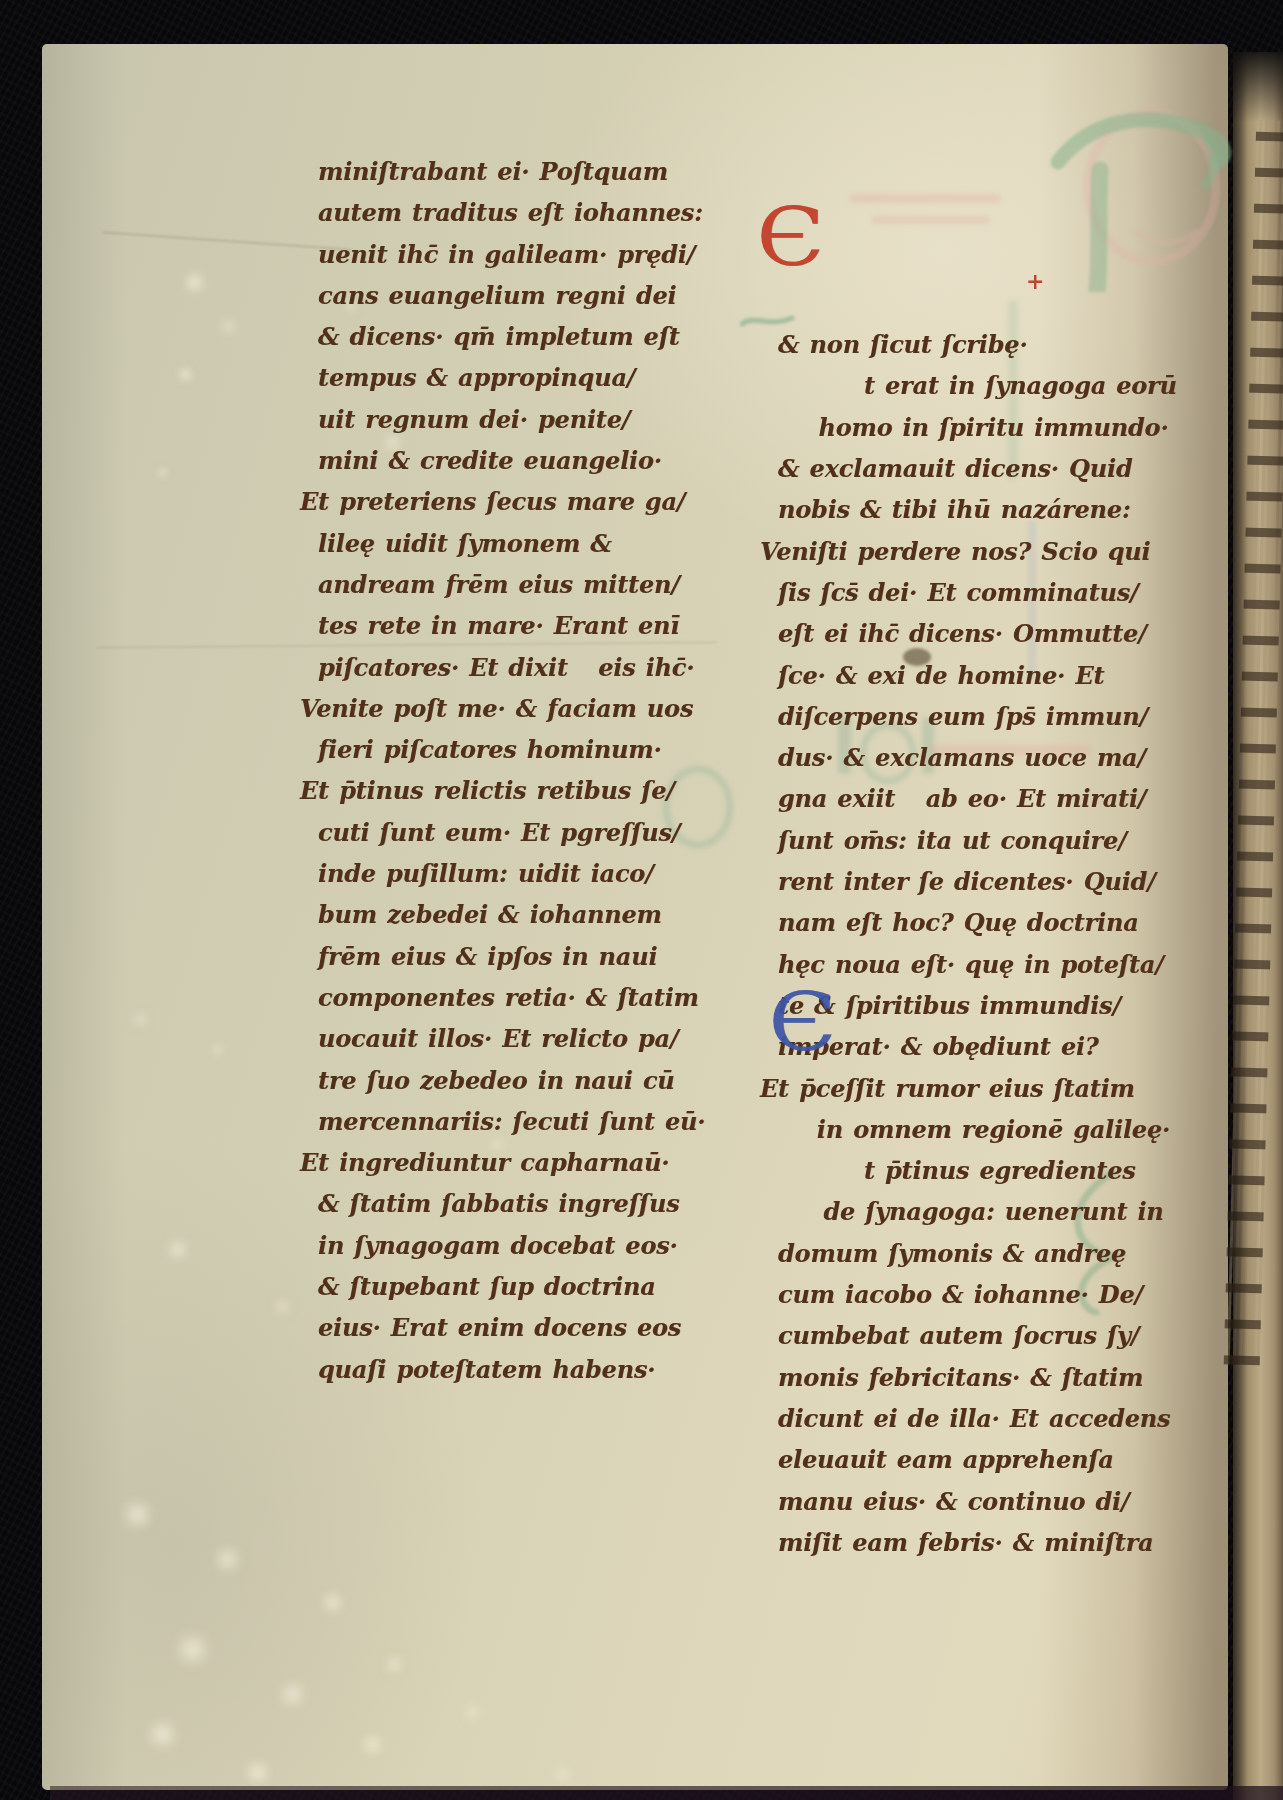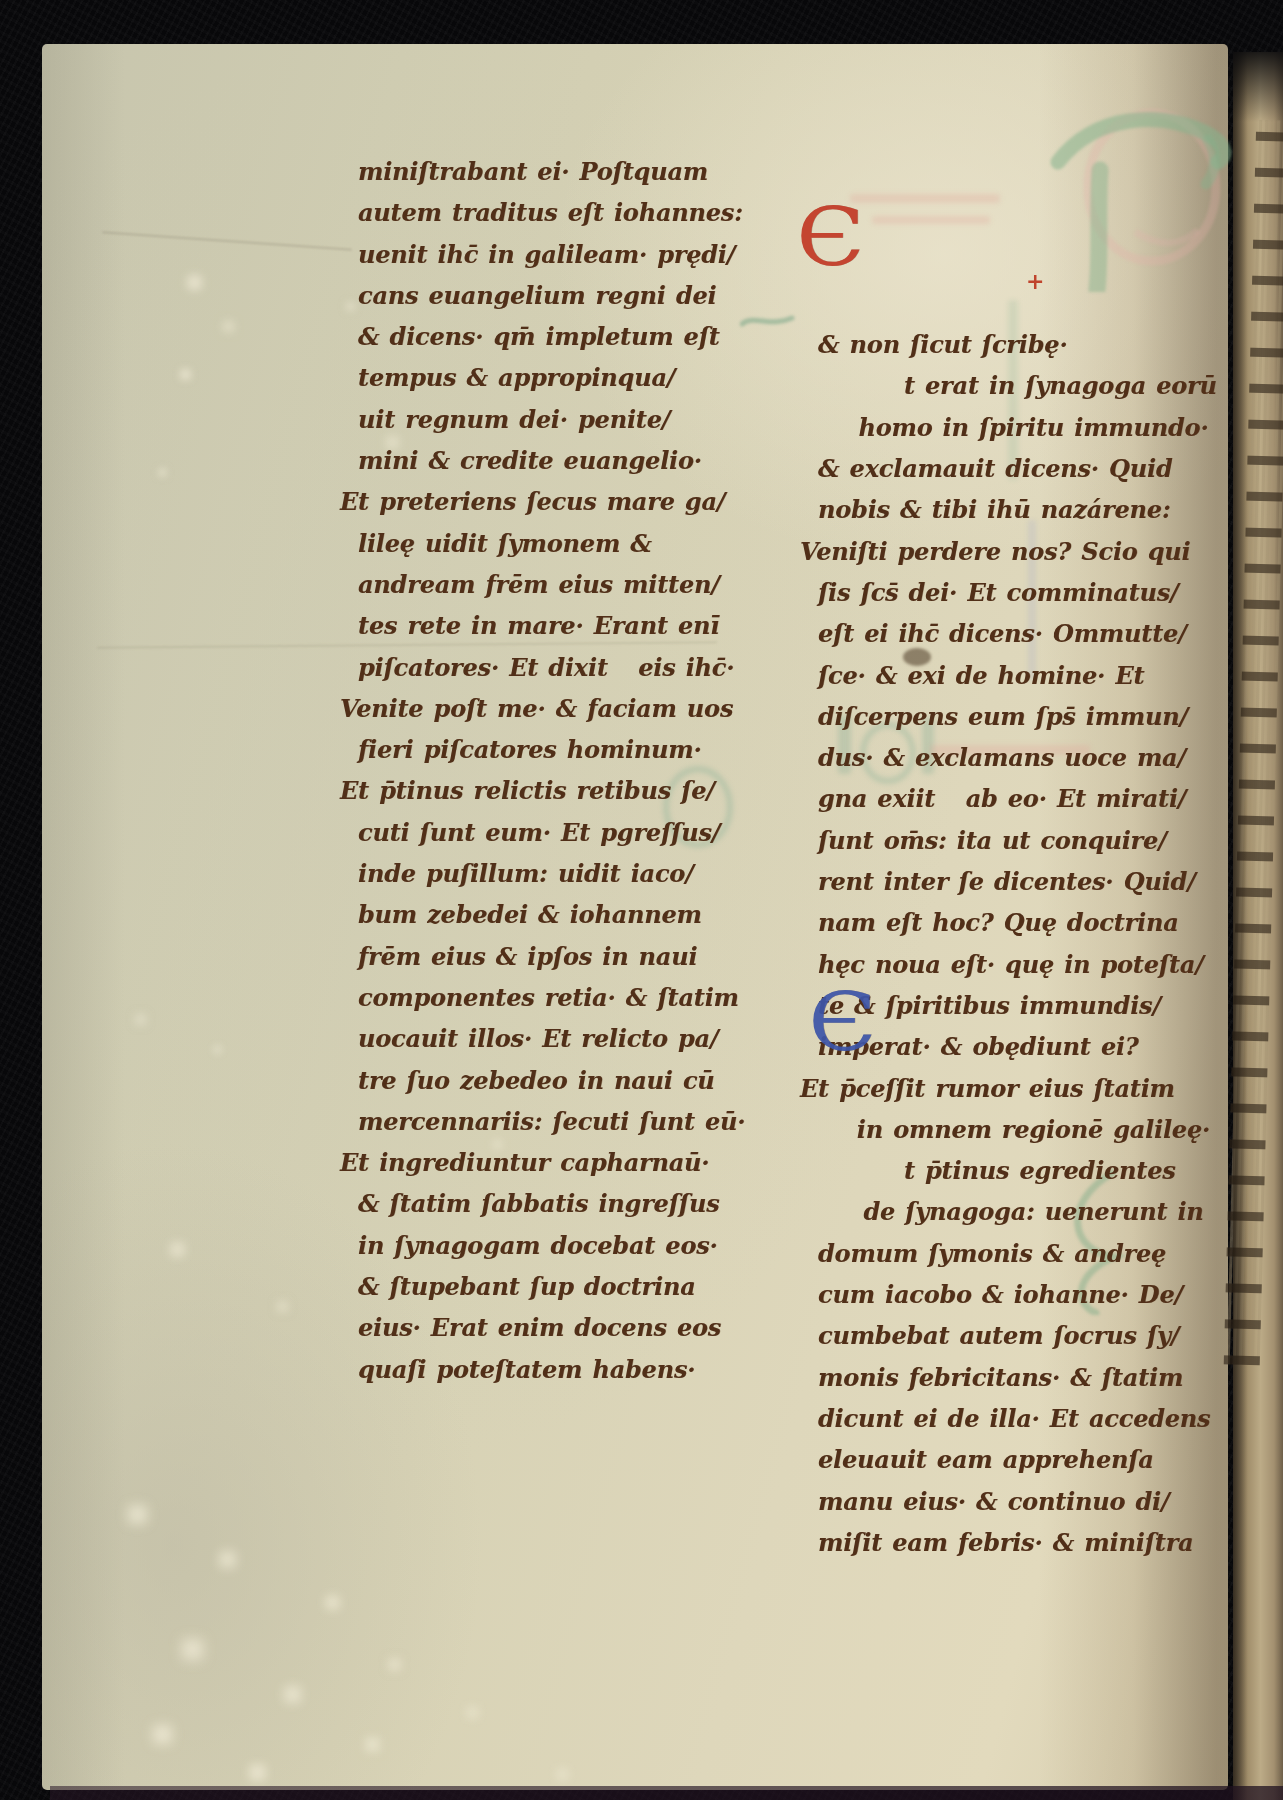--- a/index.html
+++ b/index.html
@@ -34,21 +34,21 @@
       120px 1690px 12px 9px rgba(243,238,218,0.7), 215px 1728px 10px 8px rgba(243,238,218,0.6),
       330px 1700px 9px 7px rgba(241,236,215,0.55), 430px 1668px 8px 6px rgba(239,234,213,0.45),
       520px 1730px 9px 6px rgba(239,234,213,0.45), 455px 1100px 7px 5px rgba(238,233,211,0.4);}
   .crease1{position:absolute;left:60px;top:196px;width:250px;height:2px;transform:rotate(4deg);
     background:rgba(125,120,100,0.28);filter:blur(1px);}
   .crease2{position:absolute;left:55px;top:600px;width:620px;height:2px;transform:rotate(-0.5deg);
     background:rgba(125,120,100,0.18);filter:blur(1px);}
   
   .col{position:absolute;color:#512f18;font-style:italic;font-weight:700;font-size:24px;
     line-height:41.3px;letter-spacing:-0.2px;word-spacing:2px;white-space:pre;
-    text-shadow:0.4px 0.4px 0.6px rgba(70,38,14,0.35);margin-left:40px;}
+    text-shadow:0.4px 0.4px 0.6px rgba(70,38,14,0.35);}
   .col-left{left:300px;top:151px;width:385px;}
   .col-right{left:760px;top:159px;width:435px;}
   .ln{padding-left:18px;}
   .ln.out{padding-left:0;}
   .ln.ind-lg{padding-left:104px;font-style:italic;}
   .ln.ind-sm{padding-left:32px;text-align:center;}
   
   .initial{position:absolute;font-style:normal;font-weight:400;font-size:80px;line-height:0.82;
     font-family:"DejaVu Serif","Liberation Serif",serif;opacity:0.93;}
   .initial-red{left:0px;top:46px;transform:scaleX(1.12);}

